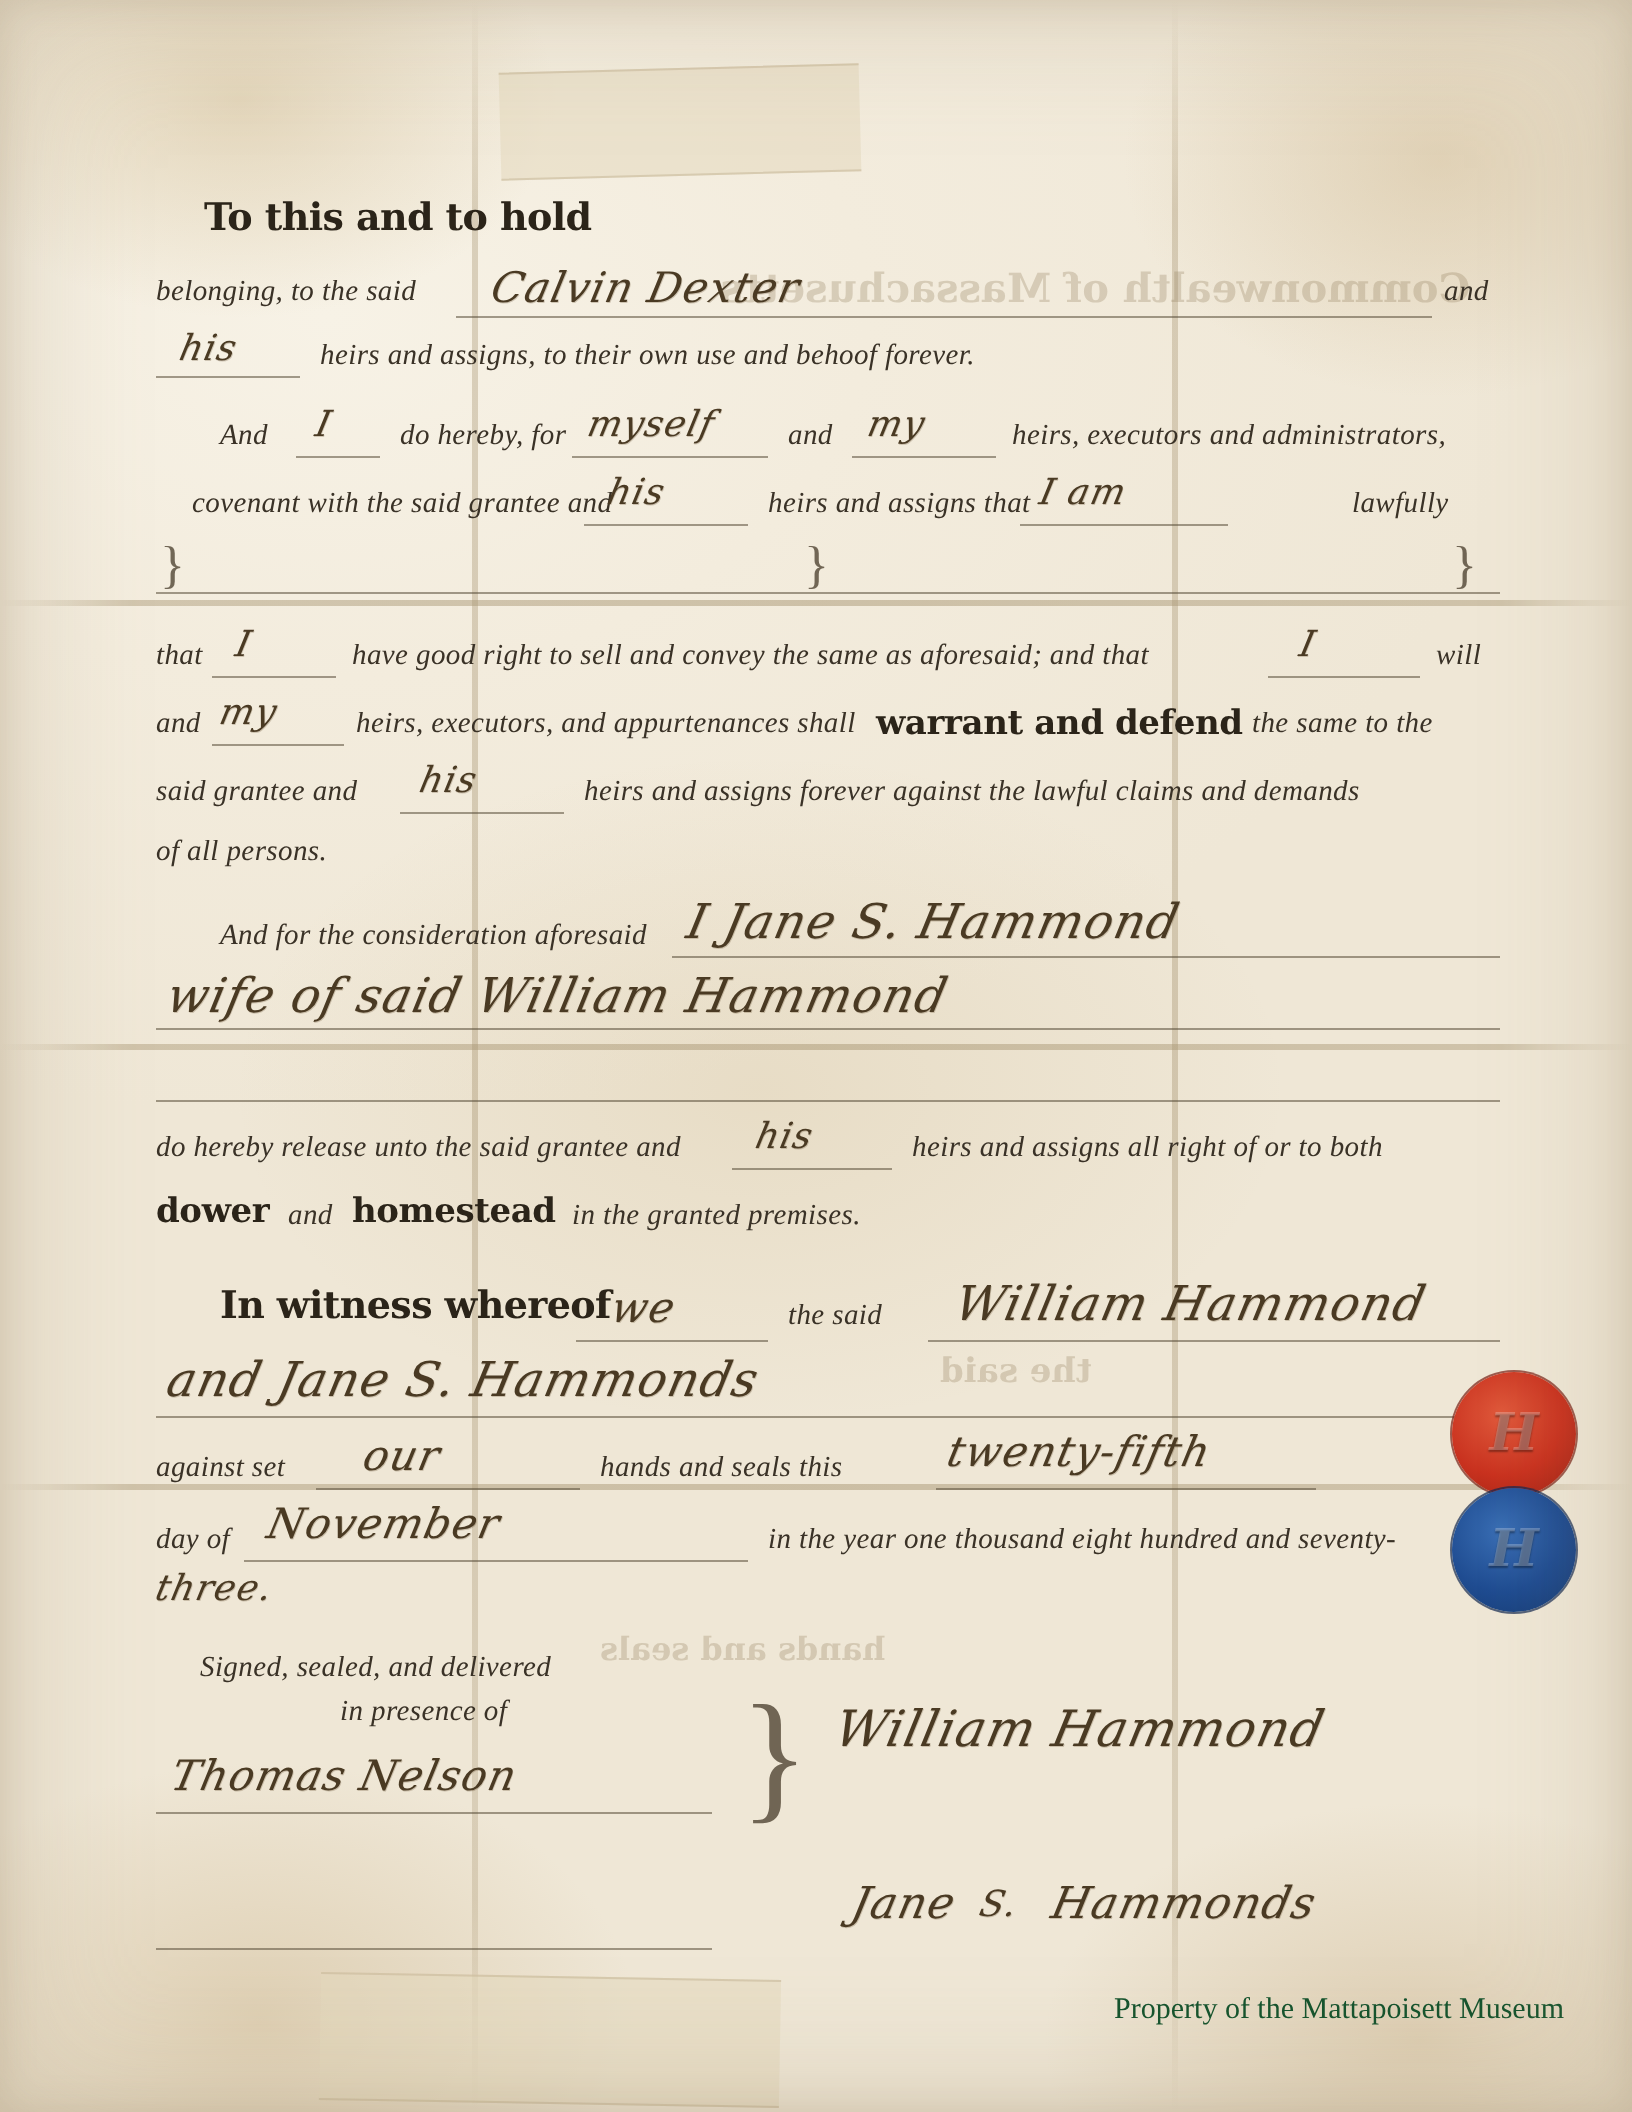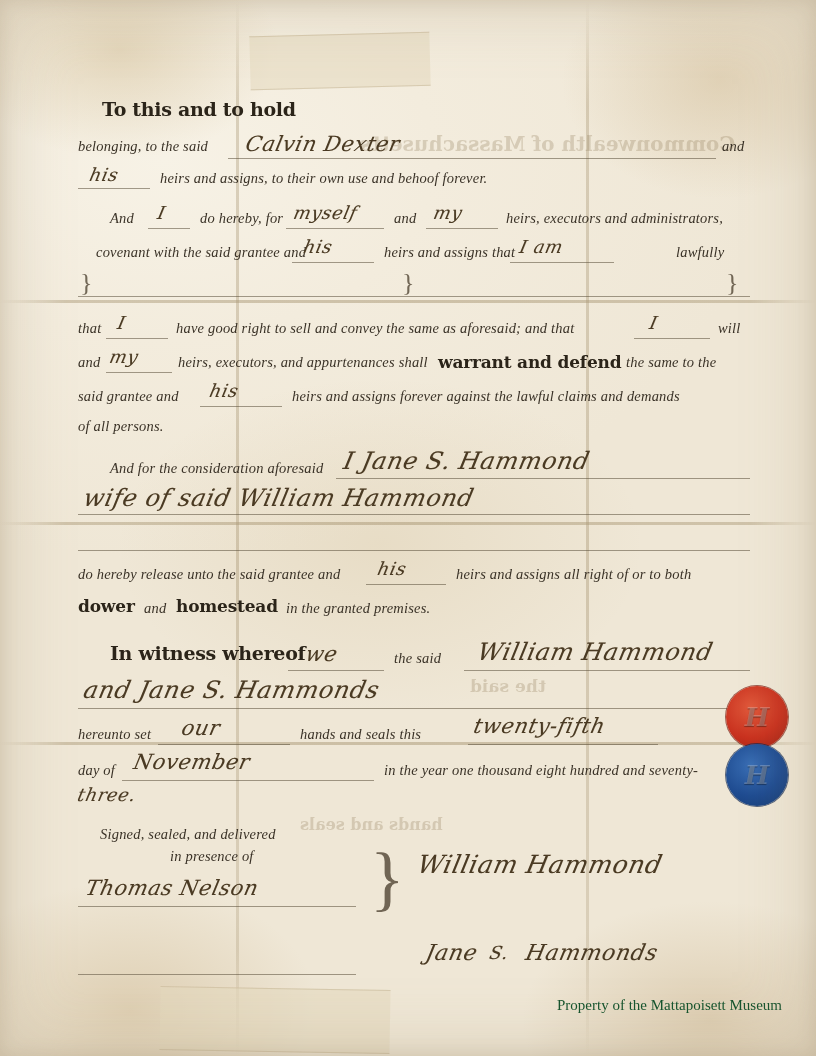--- a/index.html
+++ b/index.html
@@ -305,21 +305,21 @@
       <span class="rule" style="left:386px;top:32px;width:286px;"></span>
       <span class="hw xl" style="left:400px;top:0px;">William Hammond</span>
     </div>
 
     <div class="line" style="height:38px;">
       <span class="rule" style="left:0px;top:32px;width:672px;"></span>
       <span class="hw xl" style="left:6px;top:0px;">and Jane S. Hammonds</span>
     </div>
 
     <div class="line" style="height:36px;">
-      <span class="pt" style="position:absolute;left:0px;top:12px;">hereunto set</span>
+      <span class="pt" style="position:absolute;left:0px;top:12px;">against set</span>
       <span class="rule" style="left:80px;top:30px;width:132px;"></span>
       <span class="hw big" style="left:104px;top:2px;">our</span>
       <span class="pt" style="position:absolute;left:222px;top:12px;">hands and seals this</span>
       <span class="rule" style="left:390px;top:30px;width:190px;"></span>
       <span class="hw big" style="left:396px;top:0px;">twenty-fifth</span>
     </div>
 
     <div class="line" style="height:36px;">
       <span class="pt" style="position:absolute;left:0px;top:12px;">day of</span>
       <span class="rule" style="left:44px;top:30px;width:252px;"></span>

